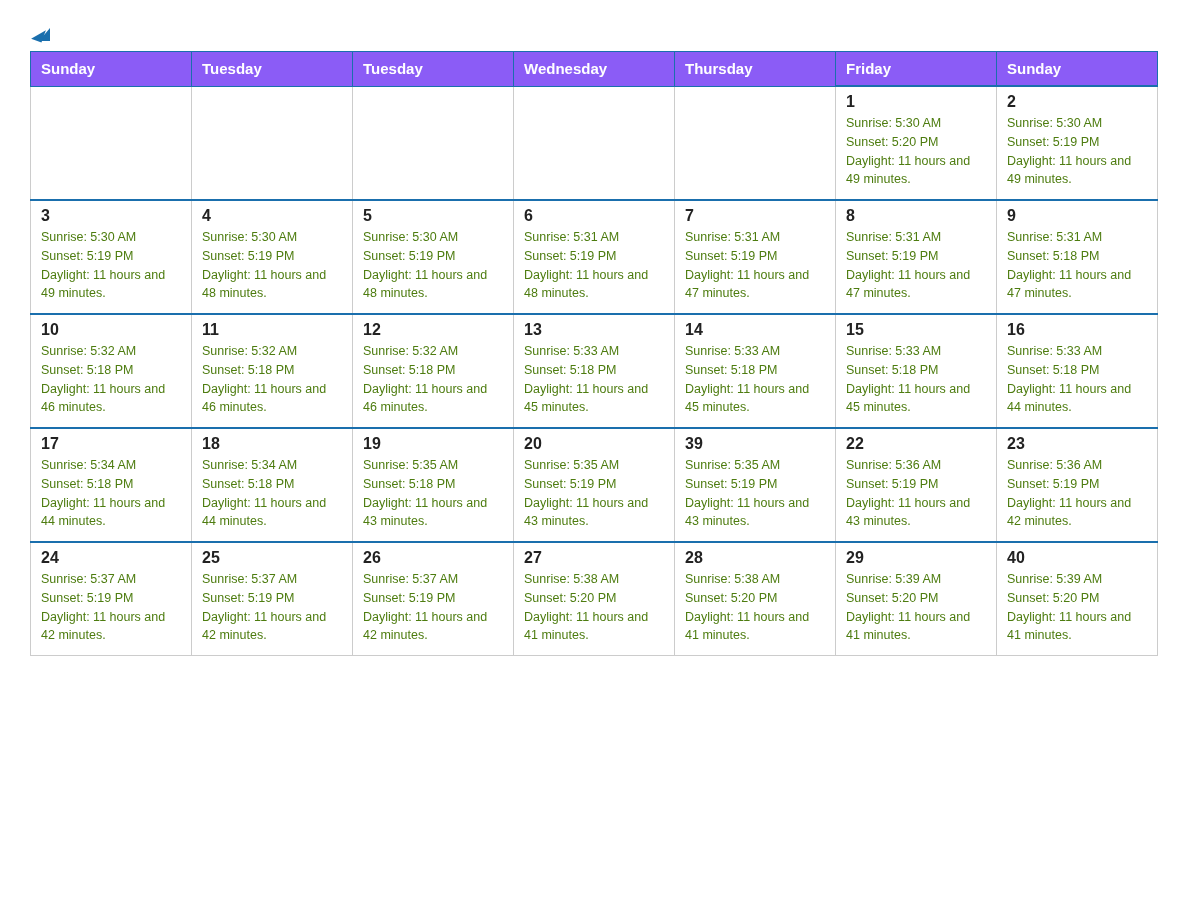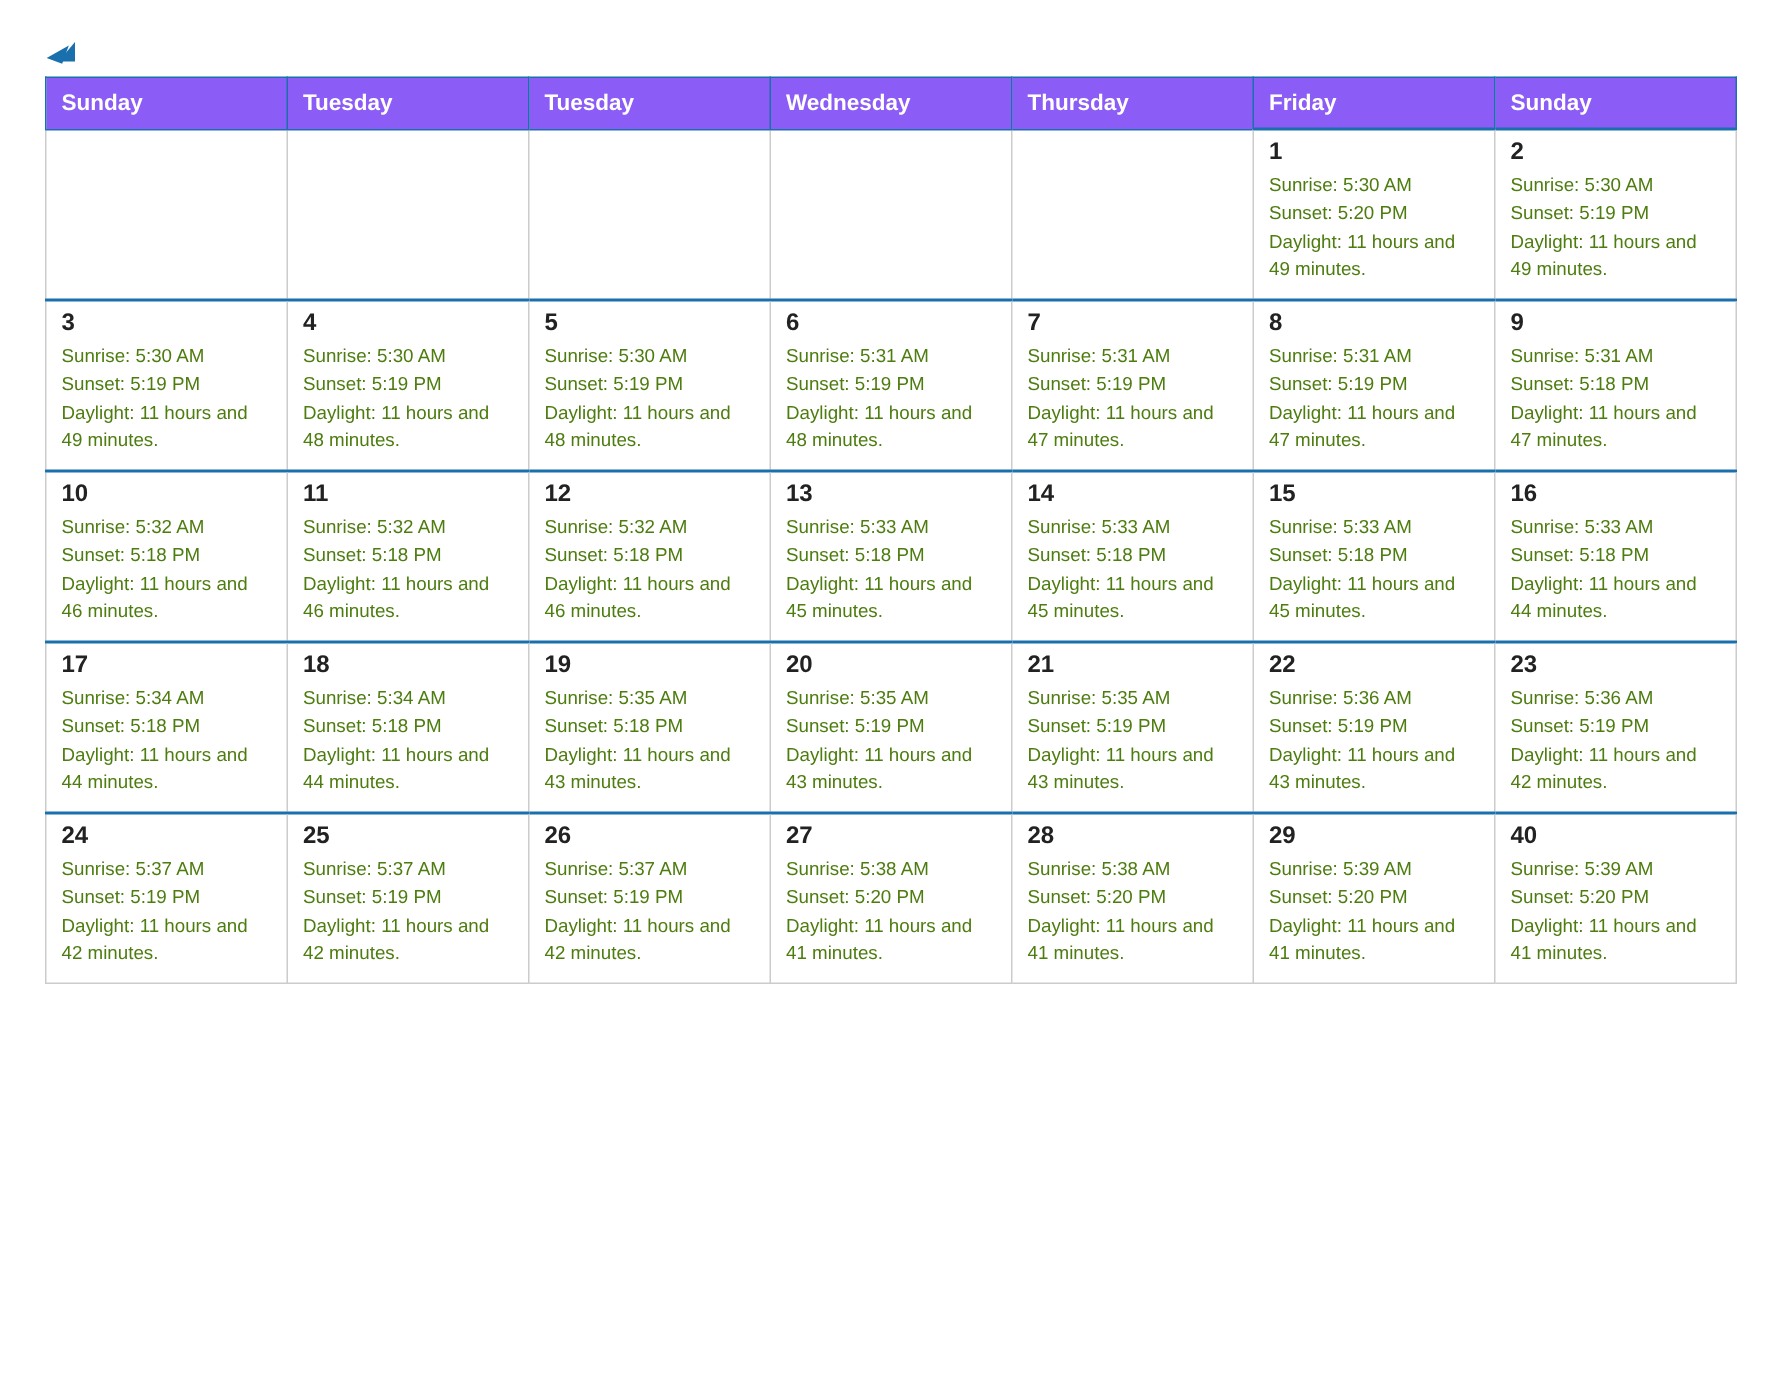--- a/index.html
+++ b/index.html
@@ -206,21 +206,21 @@
         </td>
         <td>
           <div class="day-number">19</div>
           <div class="day-info">Sunrise: 5:35 AM<br>Sunset: 5:18 PM<br>Daylight: 11 hours and 43 minutes.</div>
         </td>
         <td>
           <div class="day-number">20</div>
           <div class="day-info">Sunrise: 5:35 AM<br>Sunset: 5:19 PM<br>Daylight: 11 hours and 43 minutes.</div>
         </td>
         <td>
-          <div class="day-number">21</div>
+          <div class="day-number">39</div>
           <div class="day-info">Sunrise: 5:35 AM<br>Sunset: 5:19 PM<br>Daylight: 11 hours and 43 minutes.</div>
         </td>
         <td>
           <div class="day-number">22</div>
           <div class="day-info">Sunrise: 5:36 AM<br>Sunset: 5:19 PM<br>Daylight: 11 hours and 43 minutes.</div>
         </td>
         <td>
           <div class="day-number">23</div>
           <div class="day-info">Sunrise: 5:36 AM<br>Sunset: 5:19 PM<br>Daylight: 11 hours and 42 minutes.</div>
         </td>

